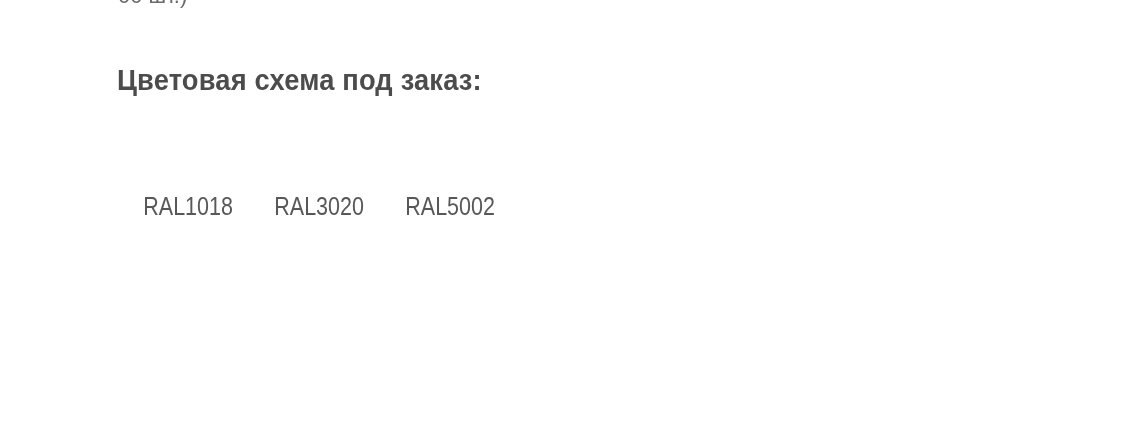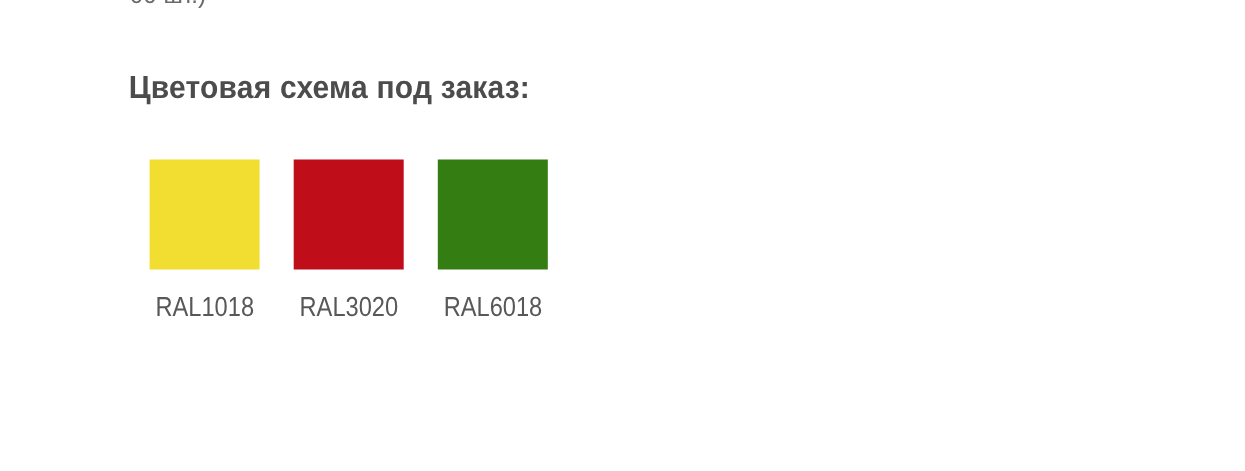--- a/index.html
+++ b/index.html
@@ -54,21 +54,21 @@
     position: absolute;
     left: 136px;
     top: 145px;
     display: flex;
     align-items: flex-start;
     gap: 31px;
   }
   .swatch-cell {
     width: 100px;
     display: flex;
-    flex-direction: column;
+    flex-direction: row;
     align-items: center;
   }
   .swatch-chip {
     width: 100px;
     height: 100px;
     display: block;
   }
   .swatch-label {
     margin-top: 21px;
     font-size: 25px;
@@ -92,16 +92,16 @@
 <div class="palette">
     <div class="swatch-cell">
       <div class="swatch-chip" style="background: rgb(242, 222, 48);"></div>
       <div class="swatch-label">RAL1018</div>
     </div>
     <div class="swatch-cell">
       <div class="swatch-chip" style="background: rgb(192, 13, 26);"></div>
       <div class="swatch-label">RAL3020</div>
     </div>
     <div class="swatch-cell">
-      <div class="swatch-chip" style="background: rgb(51, 125, 18);"></div>
-      <div class="swatch-label">RAL6018</div>
+      <div class="swatch-chip" style="background: rgb(10, 17, 121);"></div>
+      <div class="swatch-label">RAL5002</div>
     </div>
   </div>
 
 </body></html>

